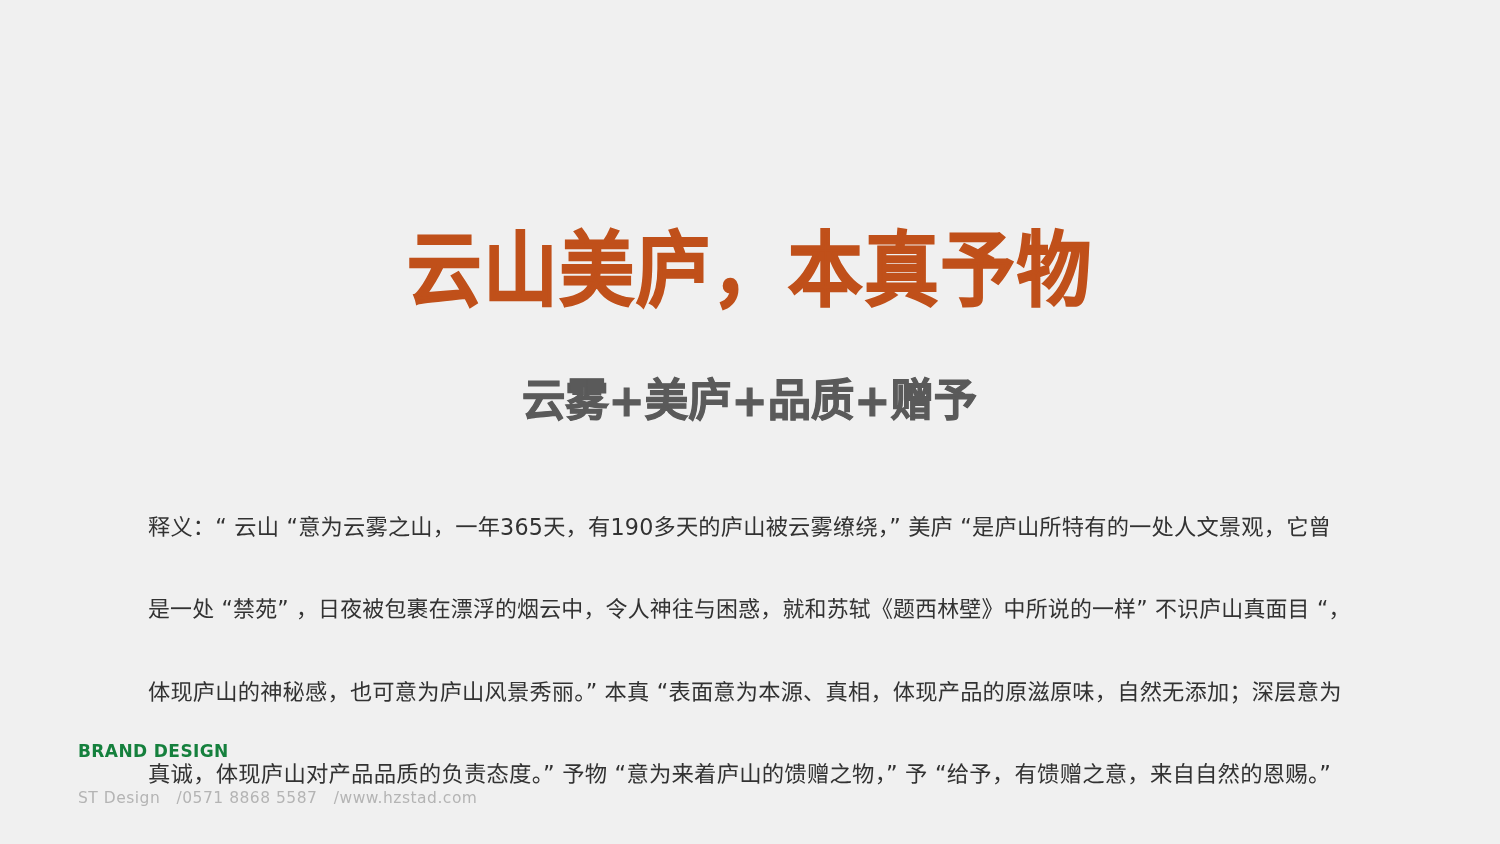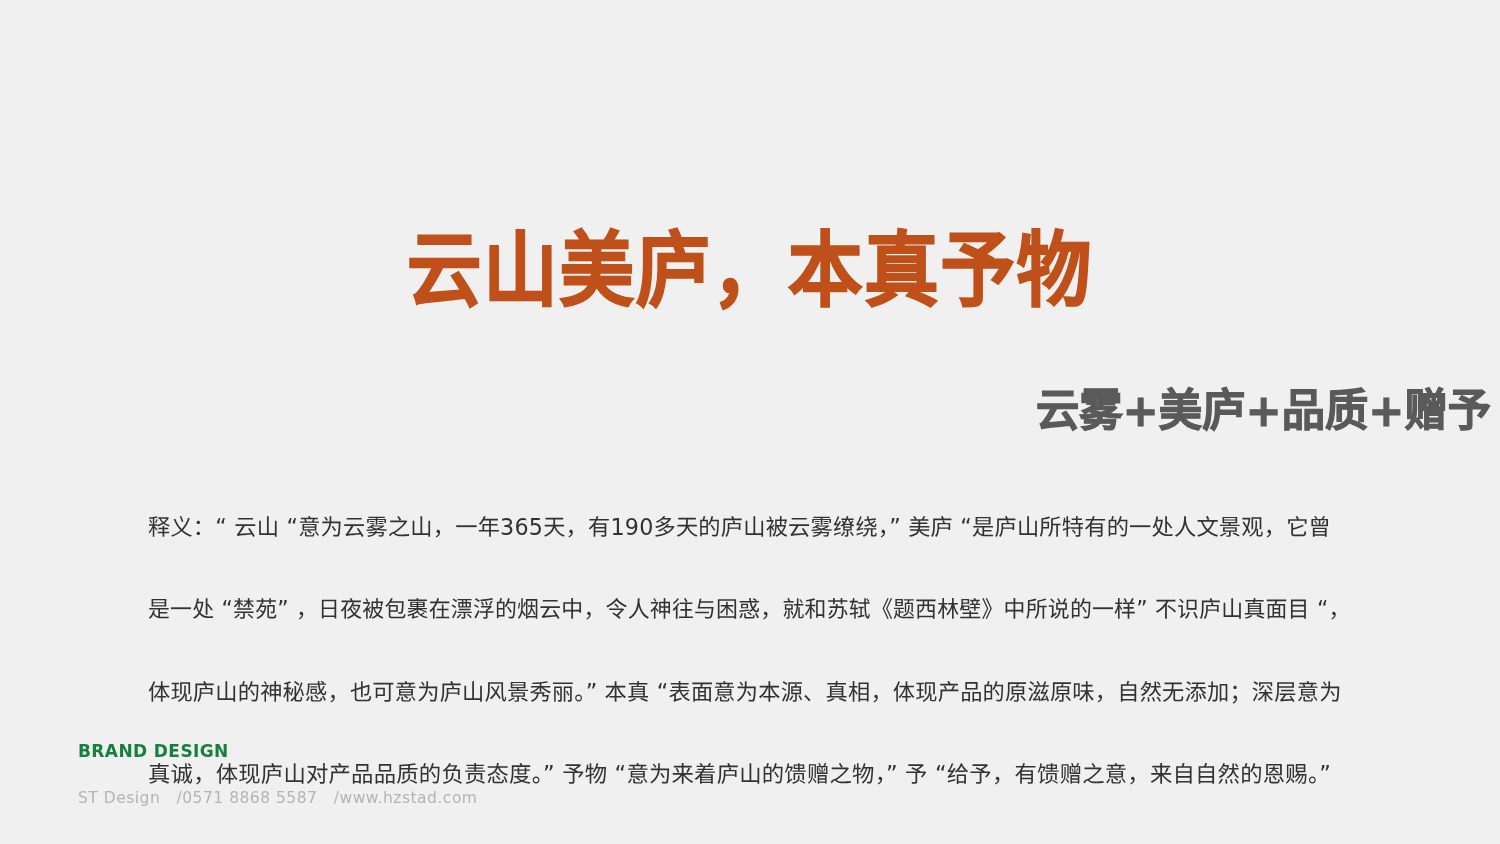--- a/index.html
+++ b/index.html
@@ -40,24 +40,24 @@
     letter-spacing: 2px;
     line-height: 1.1;
     white-space: nowrap;
     -webkit-text-stroke: 1.6px #c0501a;
     text-rendering: geometricPrecision;
   }
 
   
   .subtitle-block {
     position: absolute;
-    top: 348px;
+    top: 338px;
     left: 0;
     width: 1500px;
-    text-align: right;
+    text-align: center;
   }
   .subtitle {
     display: inline-block;
     color: #5a5a5a;
     font-family: "DejaVu Sans", "Liberation Sans", sans-serif;
     font-size: 45px;
     font-weight: 700;
     letter-spacing: 0px;
     line-height: 1.15;
     white-space: nowrap;

